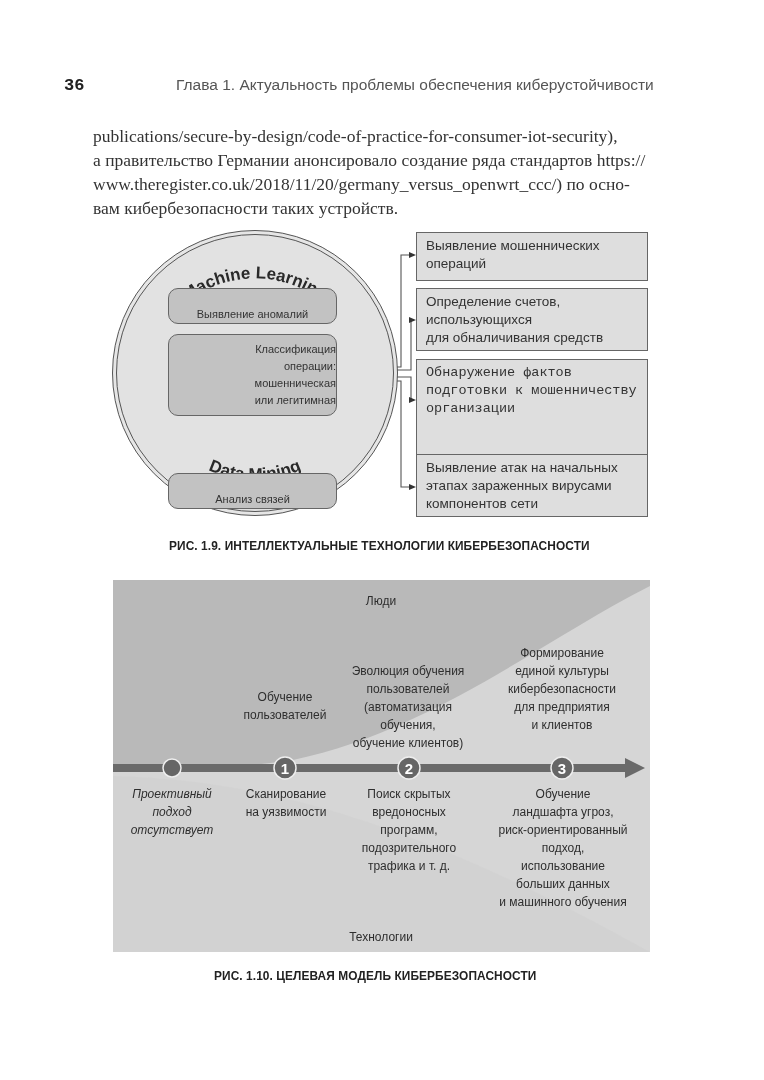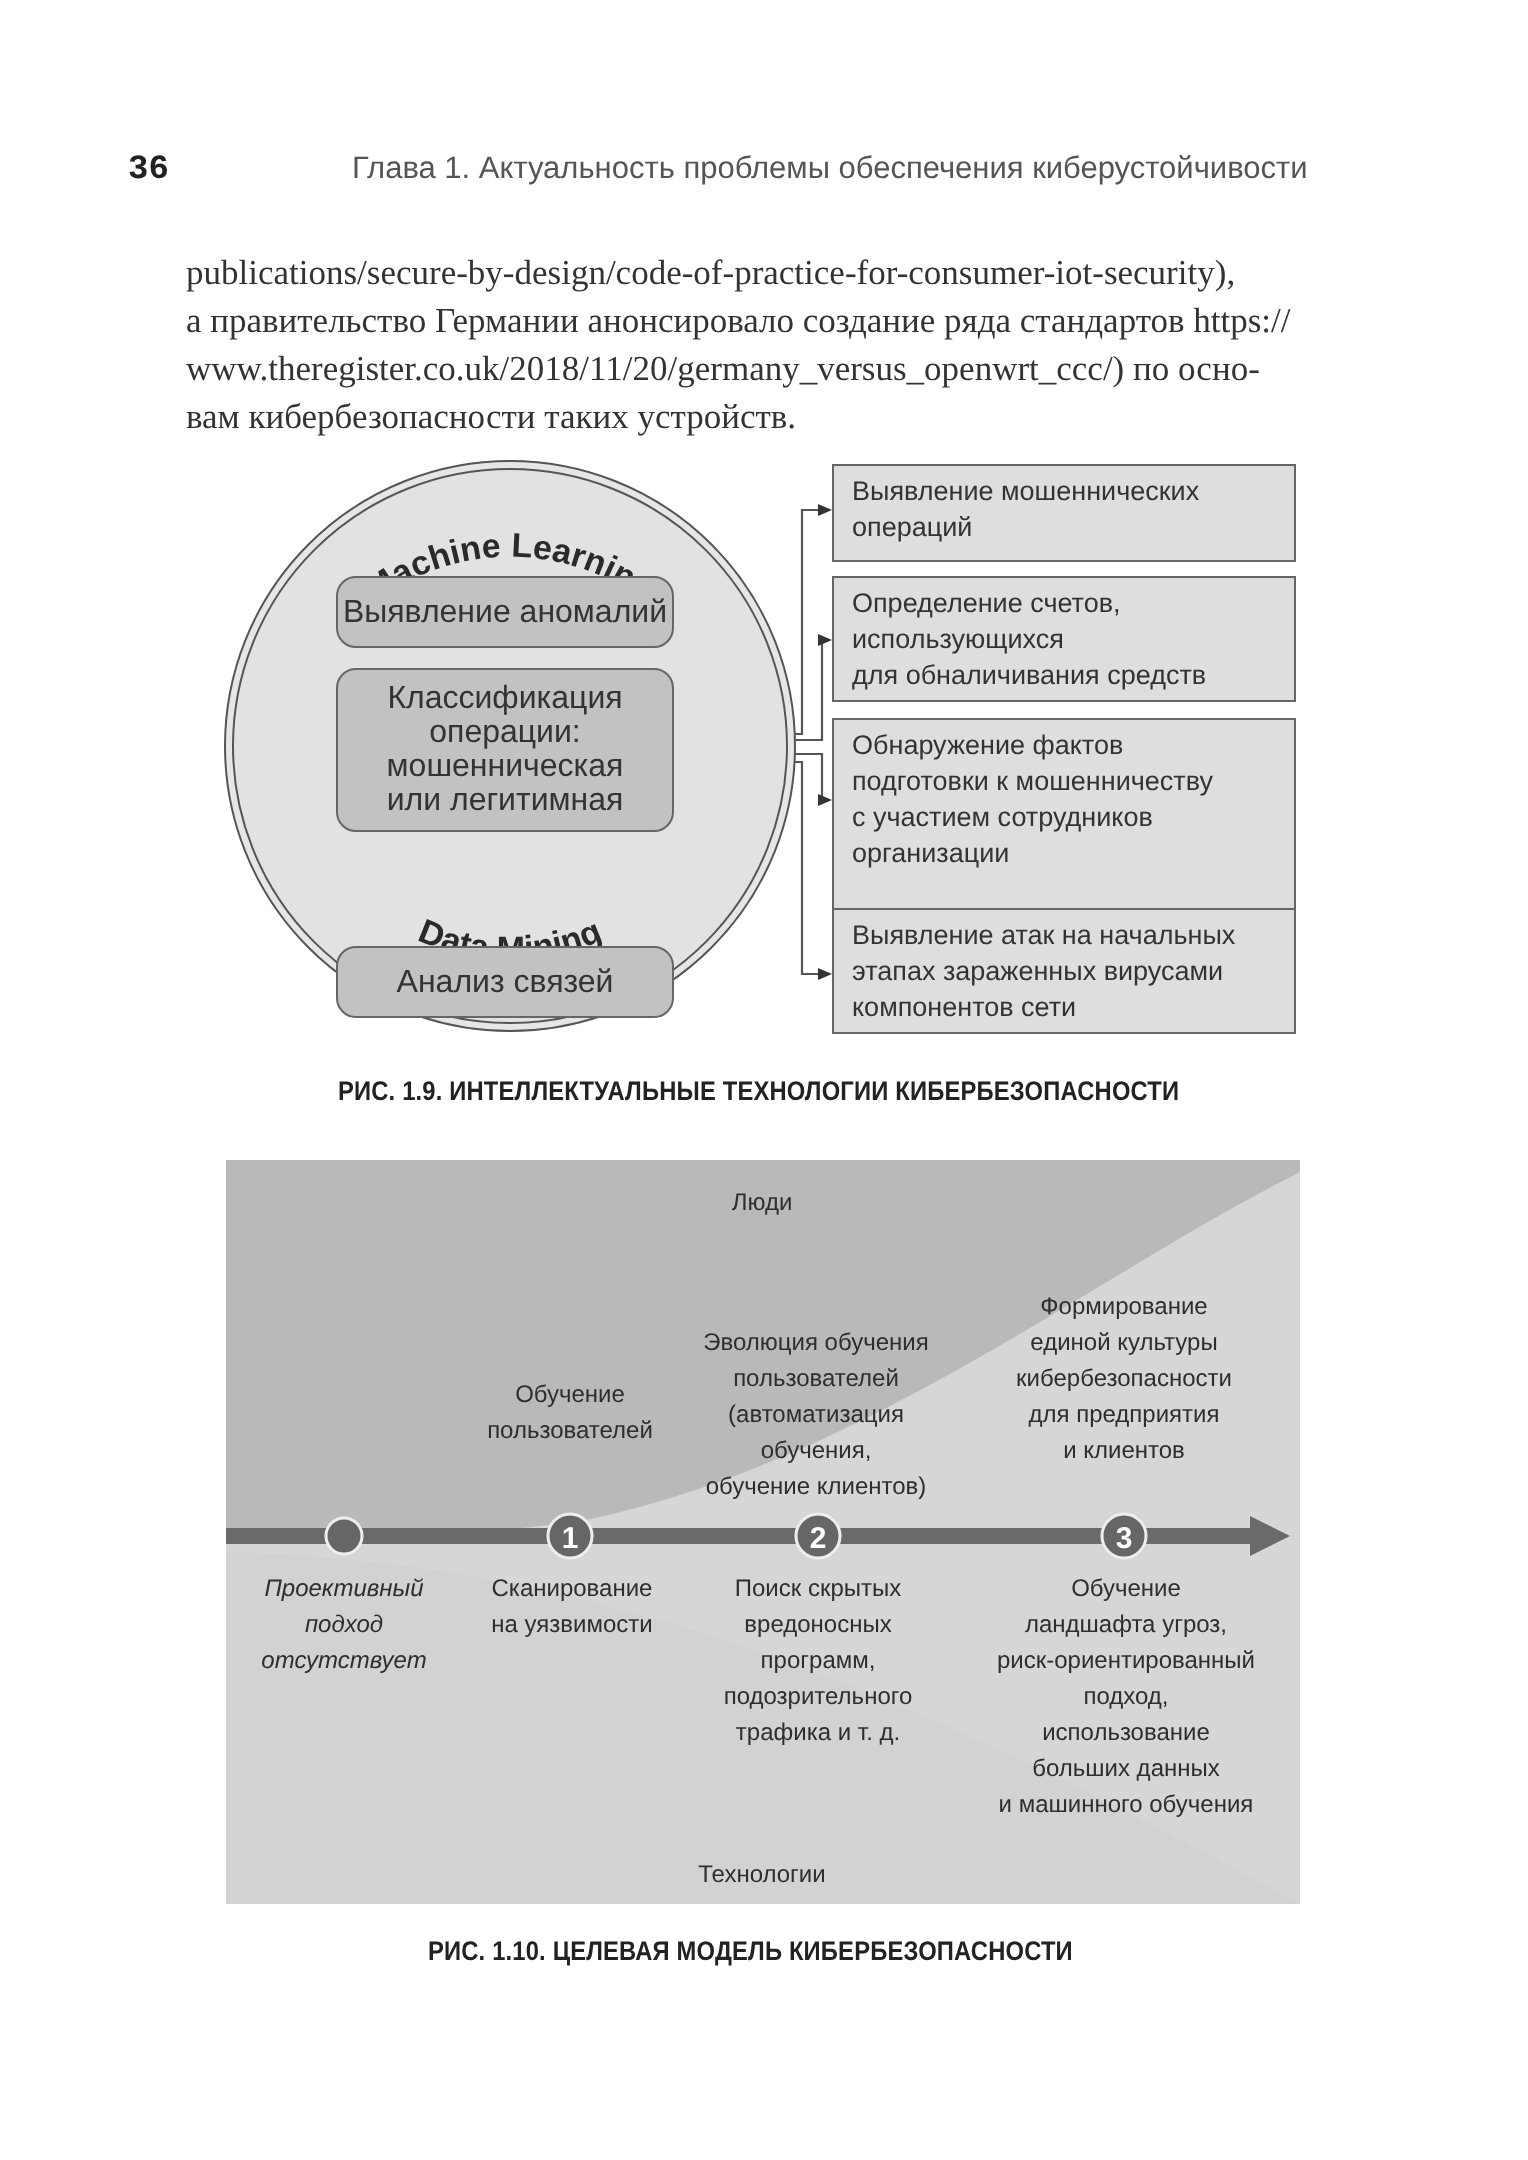--- a/index.html
+++ b/index.html
@@ -7,21 +7,21 @@
   .hdr-num { position:absolute; left:64px; top:76px; font-family:Liberation Mono, monospace; font-weight:bold; font-size:17px; color:#222; }
   .hdr-title { position:absolute; left:136px; top:76px; font-family:"Liberation Sans", sans-serif; font-size:15.5px; color:#555;margin-left:40px; }
   .body-text { position:absolute; left:93px; top:124px; width:585px; font-family:"Liberation Serif", serif; font-size:17.5px; line-height:24px; color:#333; }
   .body-text div { white-space:nowrap; }
 
   
   .fig1 { position:absolute; left:0; top:0; width:764px; height:560px; }
   .circle-outer { position:absolute; left:112px; top:230px; width:286px; height:286px; border-radius:50%; border:1.5px solid #555; box-sizing:border-box; background:#e6e6e6; }
   .circle-inner { position:absolute; left:116px; top:234px; width:278px; height:278px; border-radius:50%; border:1.5px solid #555; box-sizing:border-box; background:#e2e2e2; }
   .arc-text { position:absolute; left:112px; top:230px; width:286px; height:286px; }
-  .rbox { position:absolute; left:168px; width:169px; background:#c2c2c2; border:1px solid #666; border-radius:10px; box-sizing:border-box; font-family:"Liberation Sans", sans-serif; font-size:16px; color:#333; text-align:center; display:flex; align-items:center; justify-content:center; line-height:17px; }
+  .rbox { position:absolute; left:168px; width:169px; background:#c2c2c2; border:1px solid #666; border-radius:10px; box-sizing:border-box; font-family:"Liberation Sans", sans-serif; font-size:11px; color:#333; text-align:center; display:flex; align-items:flex-end; justify-content:center; line-height:17px; }
   .side-box { position:absolute; left:416px; width:232px; background:#dedede; border:1px solid #666; box-sizing:border-box; font-family:"Liberation Sans", sans-serif; font-size:13.5px; line-height:18px; color:#333; padding:4px 9px; }
   .connectors { position:absolute; left:0; top:0; }
   .caption { position:absolute; font-family:"Liberation Sans", sans-serif; font-weight:bold; font-size:13.5px; color:#222; letter-spacing:0.1px; transform:scaleX(0.88); transform-origin:left center; white-space:nowrap; }
 
   
   .fig2 { position:absolute; left:113px; top:580px; width:537px; height:372px; }
   .fig2-svg { position:absolute; left:0; top:0; }
   .f2txt { position:absolute; font-family:"Liberation Sans", sans-serif; font-size:12px; line-height:18px; color:#2e2e2e; text-align:center; white-space:nowrap; }
   .italic { font-style:italic; }
 </style>
@@ -85,24 +85,23 @@
 
   <div class="side-box" style="top:232px;height:49px;">
     <div>Выявление мошеннических</div>
     <div>операций</div>
   </div>
   <div class="side-box" style="top:288px;height:63px;">
     <div>Определение счетов,</div>
     <div>использующихся</div>
     <div>для обналичивания средств</div>
   </div>
-  <div class="side-box" style="top:359px;height:103px;">
+  <div class="side-box" style="top:359px;height:103px;font-family:Liberation Mono, monospace;">
     <div>Обнаружение фактов</div>
     <div>подготовки к мошенничеству</div>
-    <div>с участием сотрудников</div>
     <div>организации</div>
   </div>
   <div class="side-box" style="top:454px;height:63px;">
     <div>Выявление атак на начальных</div>
     <div>этапах зараженных вирусами</div>
     <div>компонентов сети</div>
   </div>
 
   <div class="caption" style="left:169px;top:538px;">РИС. 1.9. ИНТЕЛЛЕКТУАЛЬНЫЕ ТЕХНОЛОГИИ КИБЕРБЕЗОПАСНОСТИ</div>
 </div>

